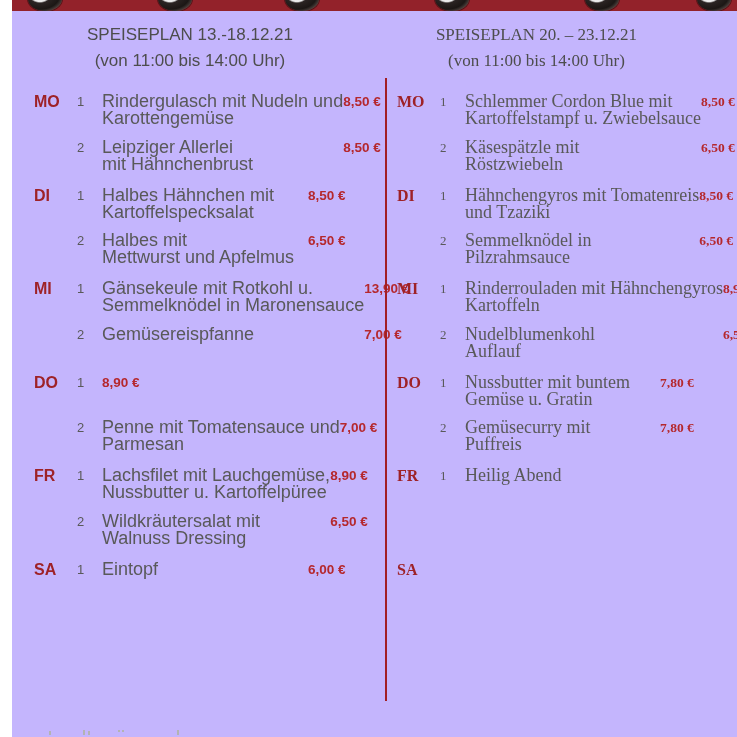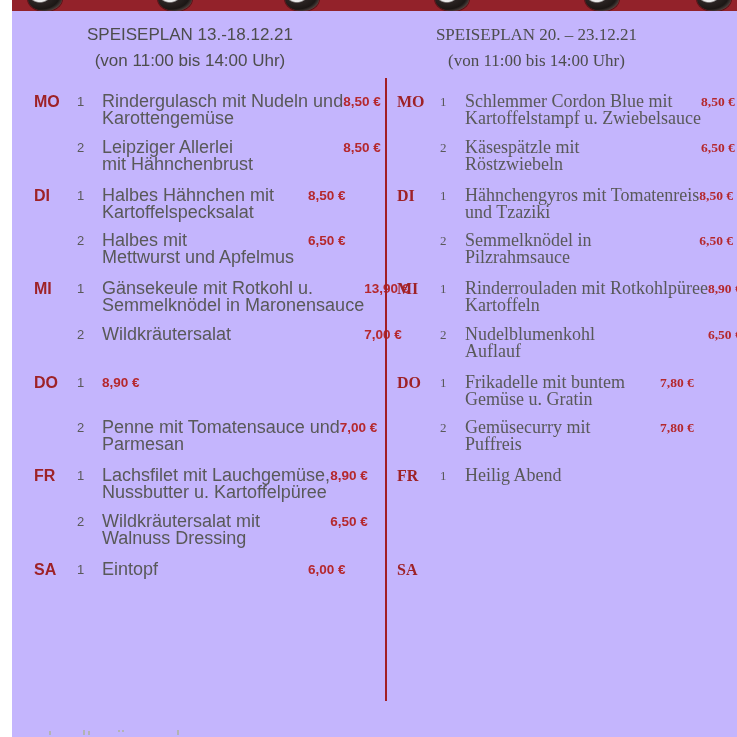--- a/index.html
+++ b/index.html
@@ -195,21 +195,21 @@
                     <div class="item-text">
                       <div class="item-line">Gänsekeule mit Rotkohl u.</div>
                       <div class="item-line">Semmelknödel in Maronensauce</div>
                     </div>
                     <div class="item-price">13,90 €</div>
                   </div>
 
                   <div class="menu-item">
                     <div class="item-num">2</div>
                     <div class="item-text">
-                      <div class="item-line">Wildkräutersalat</div>
+                      <div class="item-line">Gemüsereispfanne</div>
                       <div class="item-line"></div>
                     </div>
                     <div class="item-price">7,00 €</div>
                   </div>
 
               </div>
             </div>
 
             <div class="day-group">
               <div class="day-label">DO</div>
@@ -333,21 +333,21 @@
               </div>
             </div>
 
             <div class="day-group">
               <div class="day-label">MI</div>
               <div class="day-items">
 
                   <div class="menu-item">
                     <div class="item-num">1</div>
                     <div class="item-text">
-                      <div class="item-line">Rinderrouladen mit Rotkohlpüree</div>
+                      <div class="item-line">Rinderrouladen mit Hähnchengyros</div>
                       <div class="item-line">Kartoffeln</div>
                     </div>
                     <div class="item-price">8,90 €</div>
                   </div>
 
                   <div class="menu-item">
                     <div class="item-num">2</div>
                     <div class="item-text">
                       <div class="item-line">Nudelblumenkohl</div>
                       <div class="item-line">Auflauf</div>
@@ -358,21 +358,21 @@
               </div>
             </div>
 
             <div class="day-group">
               <div class="day-label">DO</div>
               <div class="day-items">
 
                   <div class="menu-item">
                     <div class="item-num">1</div>
                     <div class="item-text">
-                      <div class="item-line">Frikadelle mit buntem</div>
+                      <div class="item-line">Nussbutter mit buntem</div>
                       <div class="item-line">Gemüse u. Gratin</div>
                     </div>
                     <div class="item-price">7,80 €</div>
                   </div>
 
                   <div class="menu-item">
                     <div class="item-num">2</div>
                     <div class="item-text">
                       <div class="item-line">Gemüsecurry mit</div>
                       <div class="item-line">Puffreis</div>

